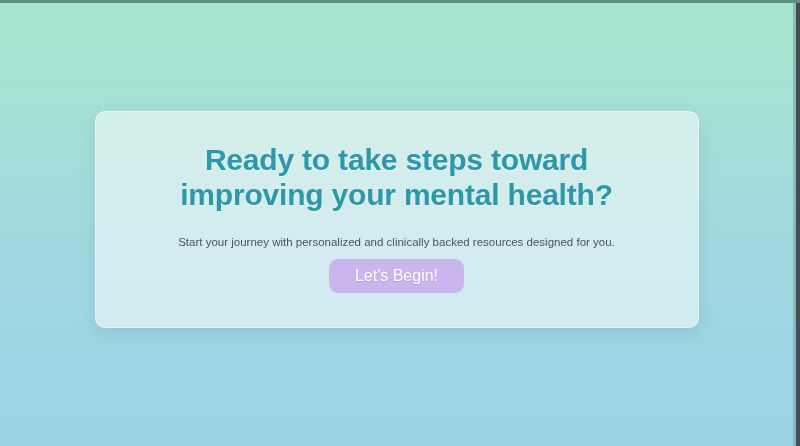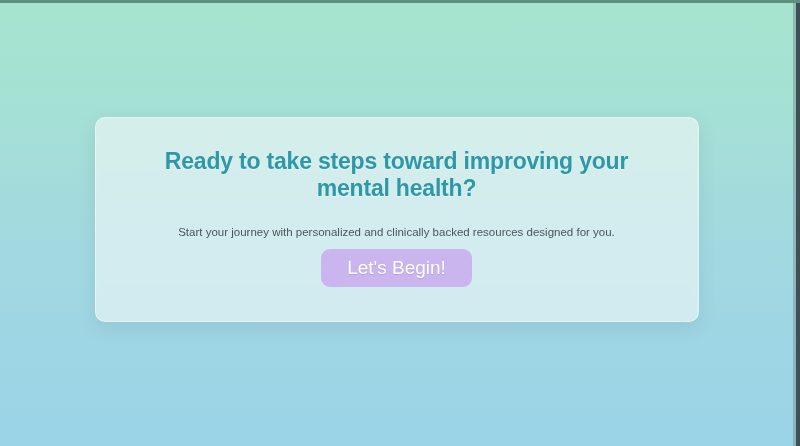--- a/index.html
+++ b/index.html
@@ -72,40 +72,40 @@
     border-radius: 10px;
     background: rgba(246, 250, 250, 0.58);
     border: 1px solid rgba(255, 255, 255, 0.42);
     box-shadow: 0 6px 18px rgba(60, 90, 95, 0.13);
     padding: 30px 40px 34px;
     text-align: center;
     backdrop-filter: blur(2px);
   }
 
   .cta-heading {
-    font-size: 23px;
+    font-size: 30px;
     line-height: 1.17;
     font-weight: 700;
     color: #2e97a8;
     letter-spacing: -0.2px;
     margin-bottom: 22px;
     text-shadow: 0 1px 1px rgba(255,255,255,0.35);
   }
 
   .cta-subtext {
     font-size: 11.5px;
     line-height: 1.45;
     color: #49565c;
     margin-bottom: 9px;
   }
 
   .cta-button {
     display: inline-block;
     font-family: "Liberation Sans", sans-serif;
-    font-size: 19px;
+    font-size: 16px;
     font-weight: 400;
     color: #ffffff;
     background: #cbb5ef;
     border: none;
     border-radius: 9px;
     padding: 8px 26px;
     min-width: 126px;
     cursor: pointer;
     text-shadow: 0 1px 1px rgba(120, 95, 165, 0.25);
   }

